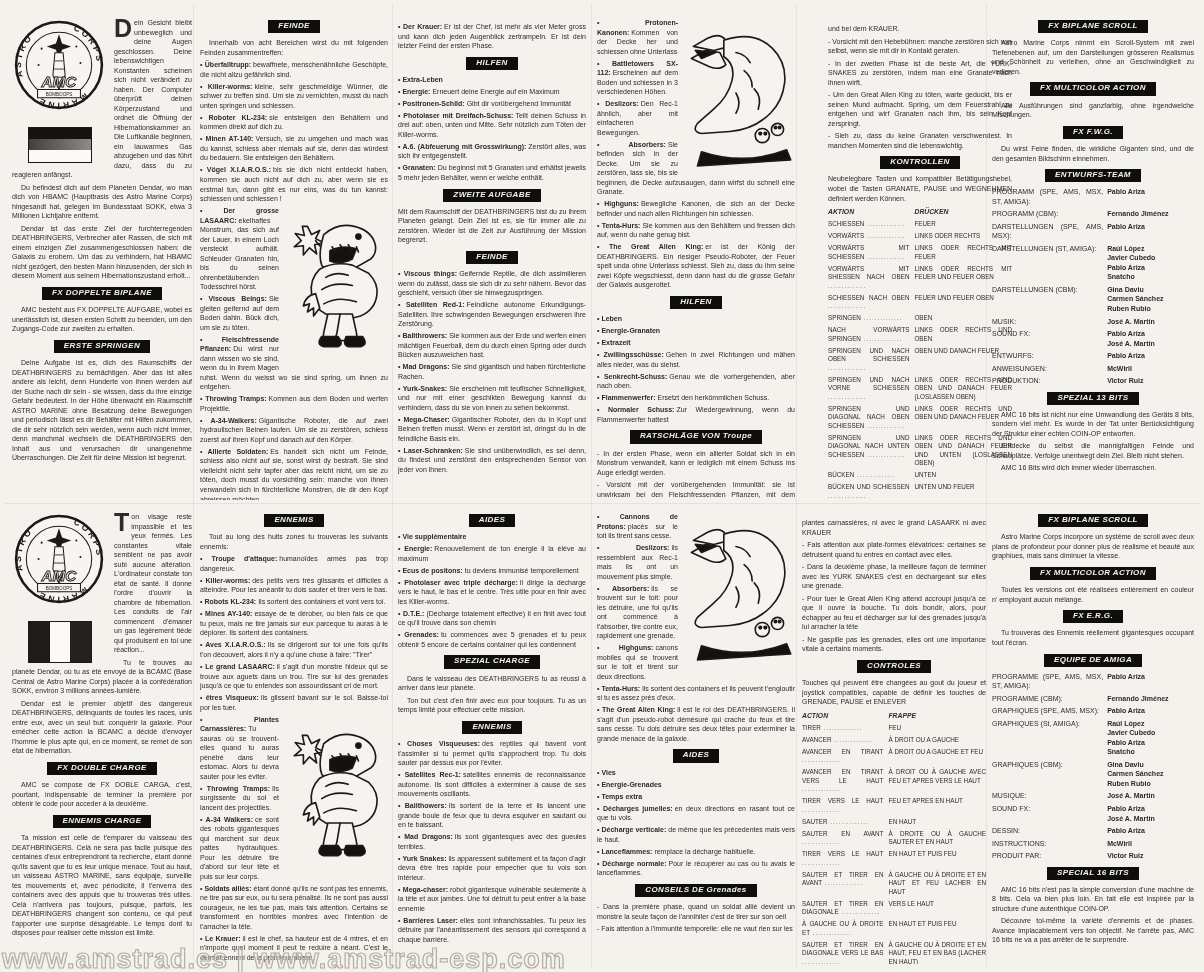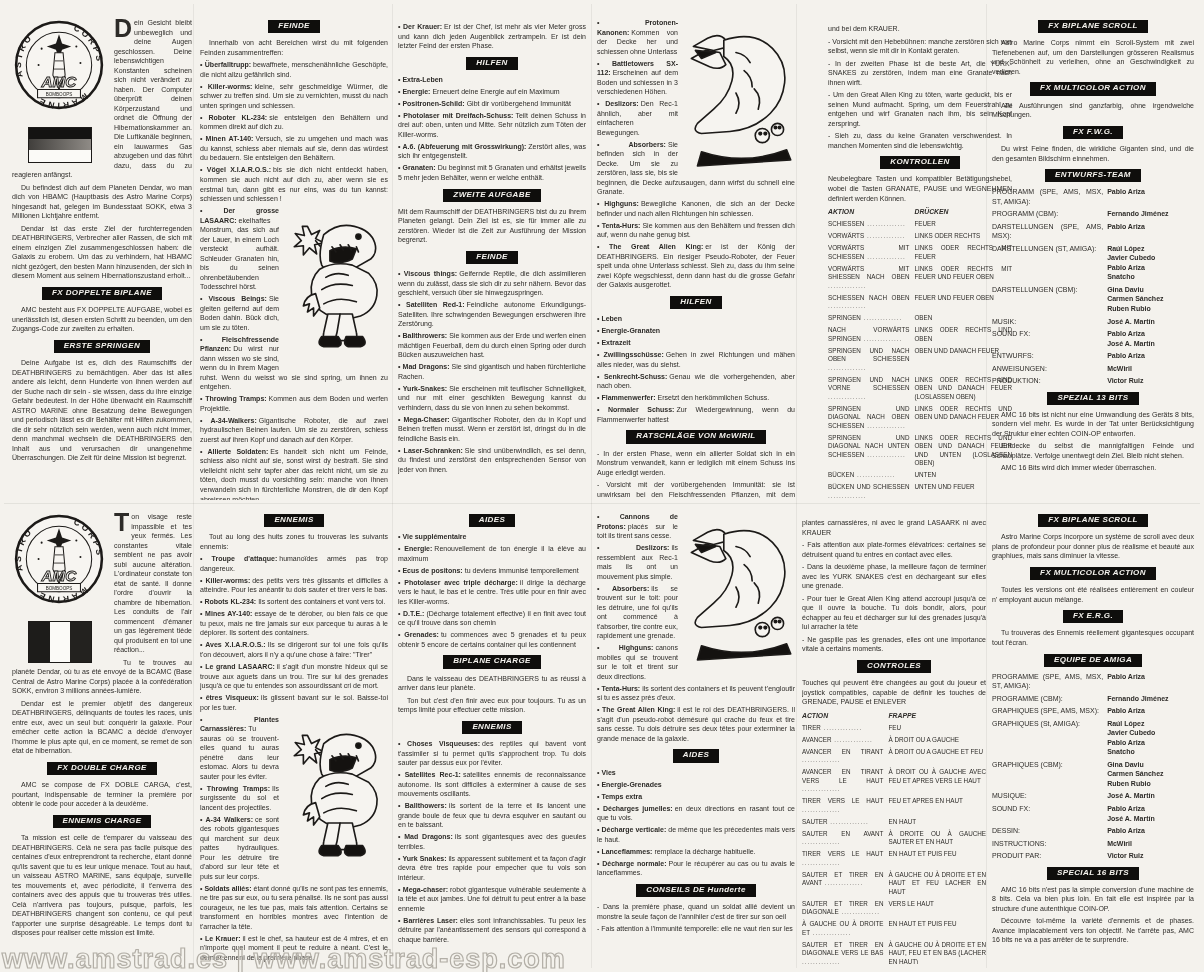--- a/index.html
+++ b/index.html
@@ -221,21 +221,21 @@
       <div>
 
       <div class="bullet"><b>Leben</b><span></span></div>
           <div class="bullet"><b>Energie-Granaten</b><span></span></div>
           <div class="bullet"><b>Extrazeit</b><span></span></div>
           <div class="bullet"><b>Zwillingsschüsse:</b><span>Gehen in zwei Richtungen und mähen alles nieder, was du siehst.</span></div>
           <div class="bullet"><b>Senkrecht-Schuss:</b><span>Genau wie die vorhergehenden, aber nach oben.</span></div>
           <div class="bullet"><b>Flammenwerfer:</b><span>Ersetzt den herkömmlichen Schuss.</span></div>
           <div class="bullet"><b>Normaler Schuss:</b><span>Zur Wiedergewinnung, wenn du Flammenwerfer hattest</span></div>
         </div>
-      <div class="bar">RATSCHLÄGE VON McWIRIL</div>
+      <div class="bar">RATSCHLÄGE VON Troupe</div>
       <div>
 
       <p class="adv">- In der ersten Phase, wenn ein allierter Soldat sich in ein Monstrum verwandelt, kann er lediglich mit einem Schuss ins Auge erledigt werden.</p>
           <p class="adv">- Vorsicht mit der vorübergehenden Immunität: sie ist unwirksam bei den Fleischfressenden Pflanzen, mit dem grossen LASAARC</p>
         </div>
     </div>
 
     <div class="col" style="left:828px;top:18px;width:184px;height:482px">
       <div style="height:6px"></div>
       <div>
@@ -488,21 +488,21 @@
       <div class="bar" style="margin-top:2px">AIDES</div>
       <div>
 
       <div class="bullet"><b>Vie supplémentaire</b><span></span></div>
           <div class="bullet"><b>Energie:</b><span>Renouvellement de ton énergie il la élève au maximum</span></div>
           <div class="bullet"><b>Ecus de positons:</b><span>tu deviens immunisé temporellement</span></div>
           <div class="bullet"><b>Photolaser avec triple décharge:</b><span>il dirige la décharge vers le haut, le bas et le centre. Très utile pour en finir avec les Killer-worms.</span></div>
           <div class="bullet"><b>D.T.E.:</b><span>(Décharge totalement effective) il en finit avec tout ce qu'il trouve dans son chemin</span></div>
           <div class="bullet"><b>Grenades:</b><span>tu commences avec 5 grenades et tu peux obtenir 5 encore de certains container qui les contiennent</span></div>
         </div>
-      <div class="bar">BIPLANE CHARGE</div>
+      <div class="bar">SPEZIAL CHARGE</div>
       <div>
 
       <p class="para">Dans le vaisseau des DEATHBRINGERS tu as réussi à arriver dans leur planète.</p>
           <p class="para">Ton but c'est d'en finir avec eux pour toujours. Tu as un temps limité pour effectuer cette mission.</p>
         </div>
       <div class="bar">ENNEMIS</div>
       <div>
 
       <div class="bullet"><b>Choses Visqueuses:</b><span>des reptiles qui bavent vont t'assimiler si tu permet qu'ils s'approchent trop. Tu dois sauter par dessus eux por l'éviter.</span></div>
           <div class="bullet"><b>Satellites Rec-1:</b><span>satellites ennemis de reconnaissance autonome. Ils sont difficiles à exterminer à cause de ses mouvements oscillants.</span></div>
@@ -531,21 +531,21 @@
       <div>
 
       <div class="bullet"><b>Vies</b><span></span></div>
           <div class="bullet"><b>Energie-Grenades</b><span></span></div>
           <div class="bullet"><b>Temps extra</b><span></span></div>
           <div class="bullet"><b>Décharges jumelles:</b><span>en deux directions en rasant tout ce que tu vois.</span></div>
           <div class="bullet"><b>Décharge verticale:</b><span>de même que les précedentes mais vers le haut.</span></div>
           <div class="bullet"><b>Lanceflammes:</b><span>remplace la décharge habituelle.</span></div>
           <div class="bullet"><b>Décharge normale:</b><span>Pour le récupérer au cas ou tu avais le lanceflammes.</span></div>
         </div>
-      <div class="bar">CONSEILS DE Hunderte</div>
+      <div class="bar">CONSEILS DE Grenades</div>
       <div>
 
       <p class="adv">- Dans la première phase, quand un soldat allié devient un monstre la seule façon de l'annihiler c'est de tirer sur son oeil</p>
           <p class="adv">- Fais attention à l'immunité temporelle: elle ne vaut rien sur les</p>
         </div>
     </div>
 
     <div class="col" style="left:802px;top:512px;width:184px;height:452px">
       <div style="height:6px"></div>
       <div>

